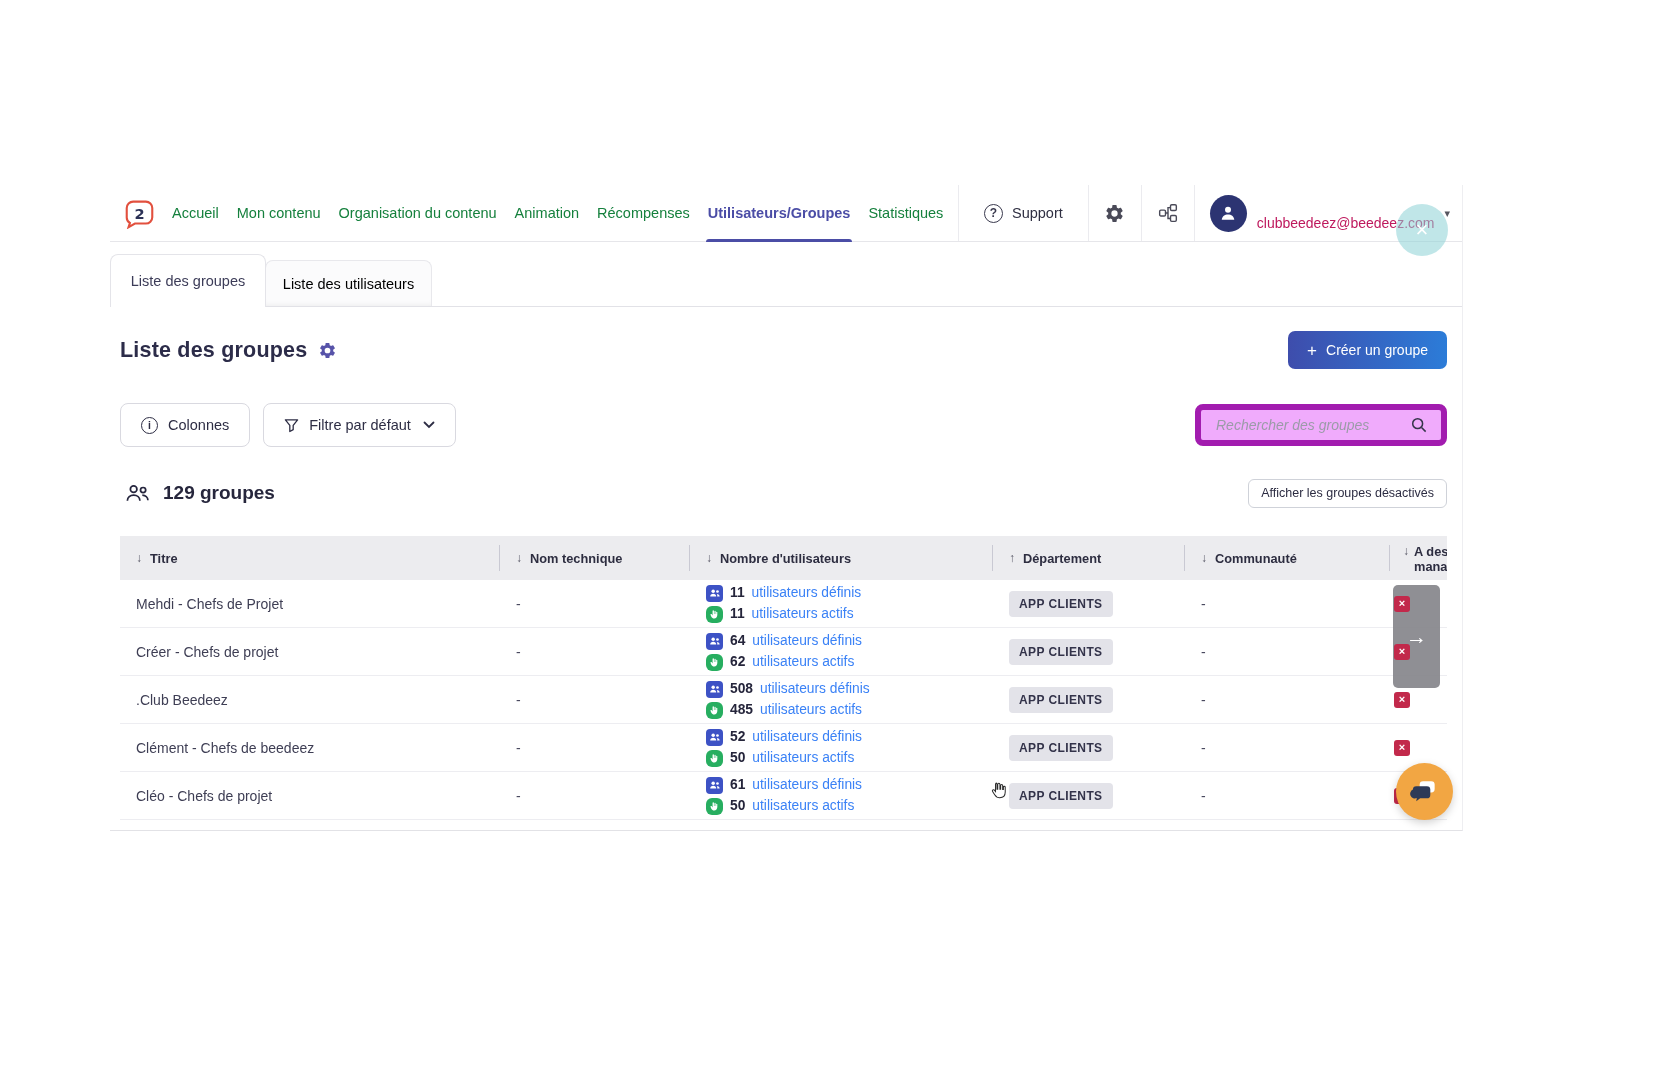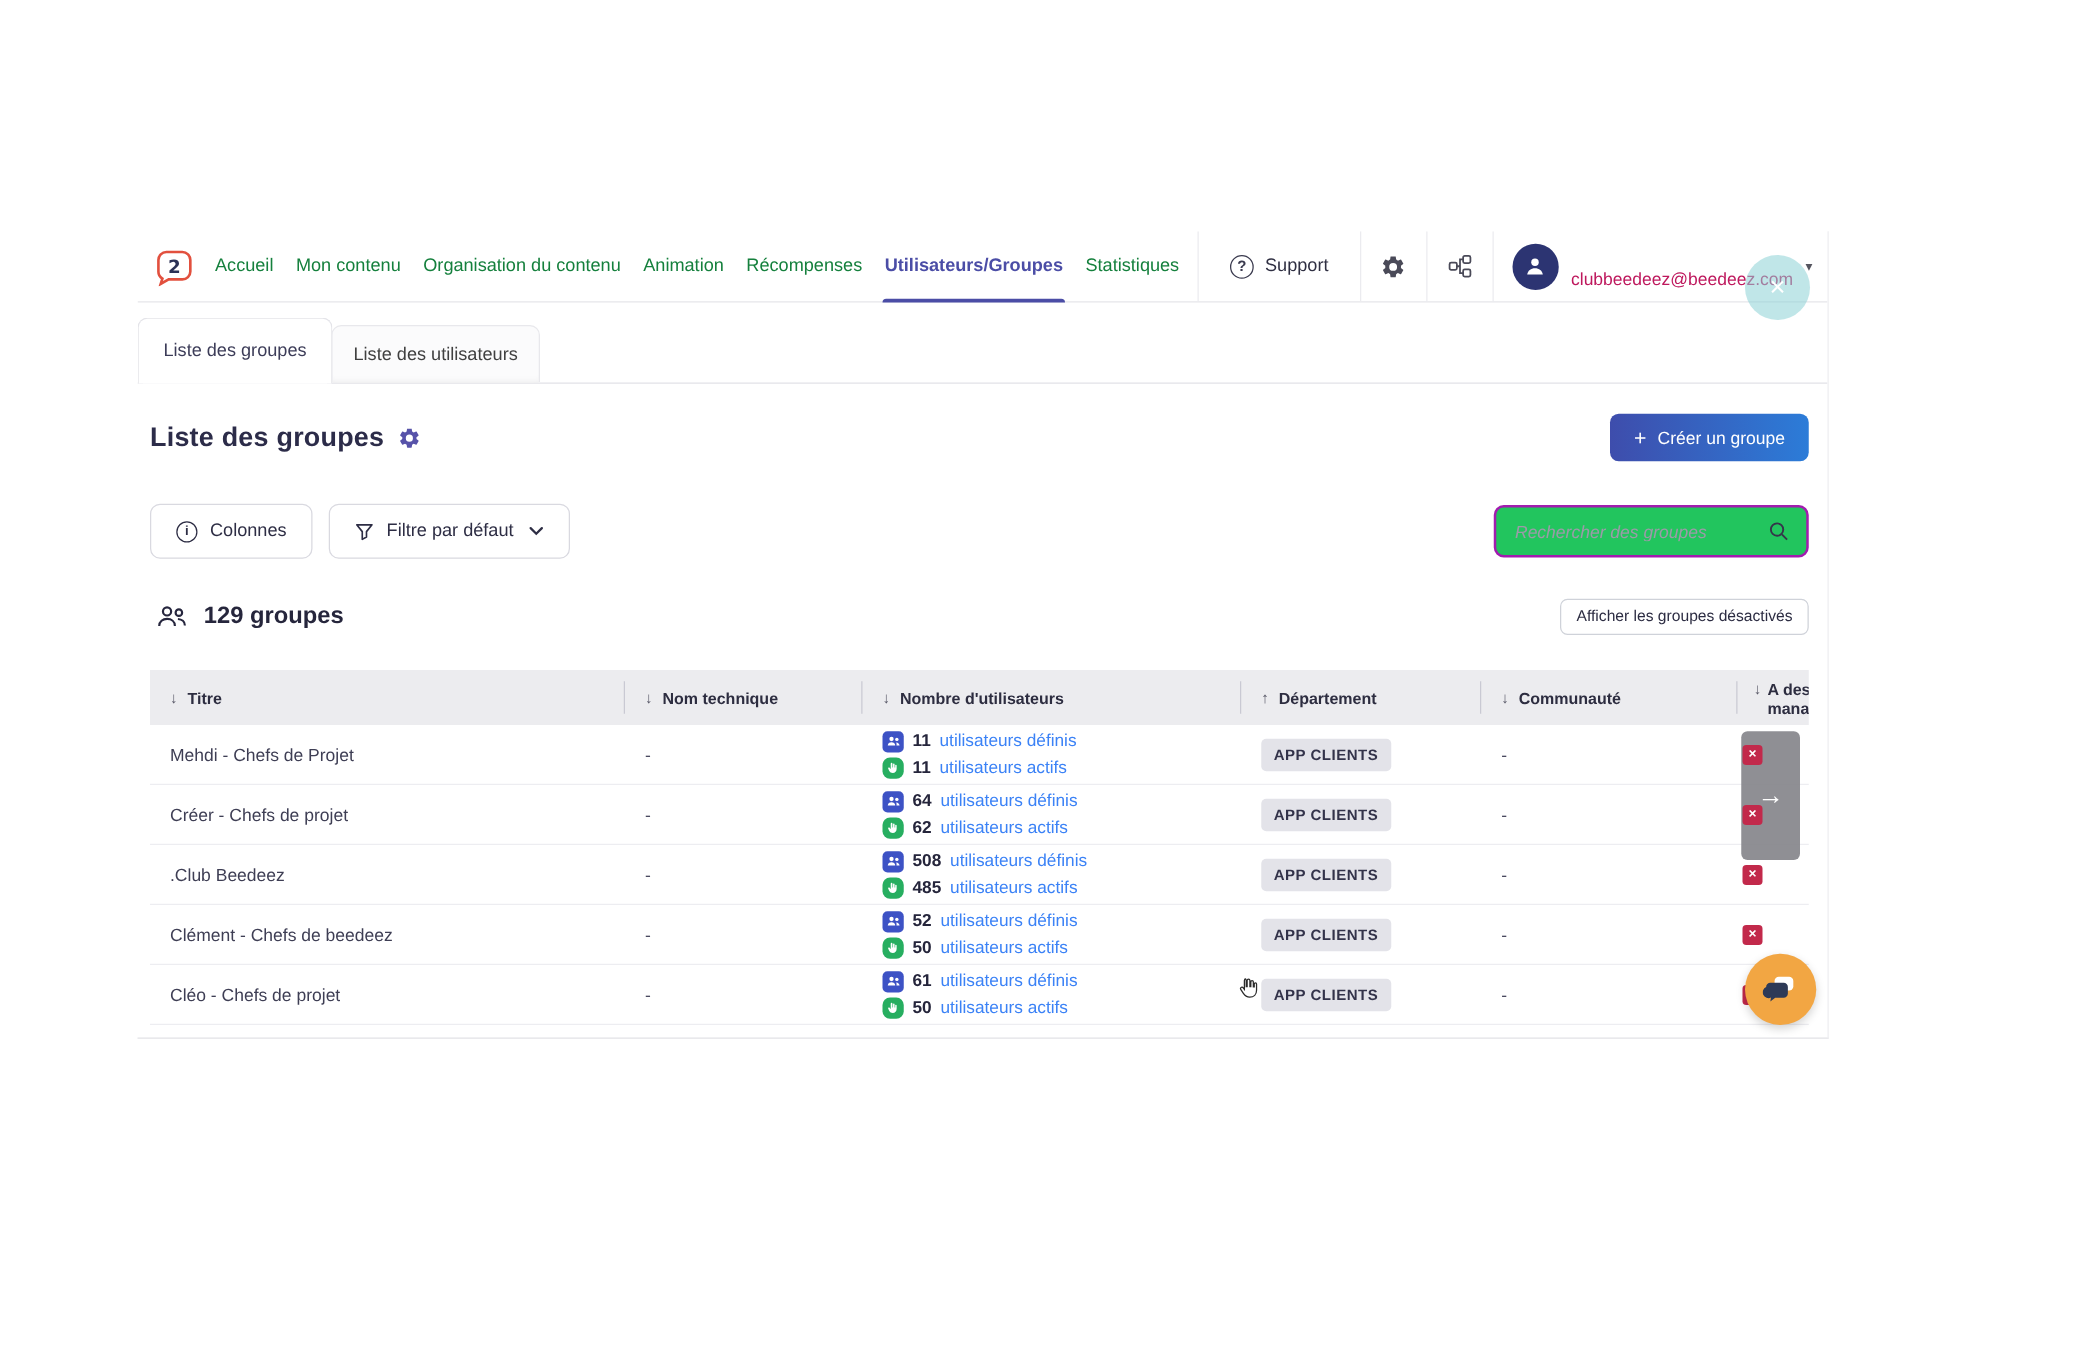--- a/index.html
+++ b/index.html
@@ -28,38 +28,38 @@
   .qmark { width:19px; height:19px; border:1.5px solid #3a3a4e; border-radius:50%; display:flex; align-items:center; justify-content:center; font-size:12px; color:#3a3a4e; font-weight:bold; }
   .iconsec { width:53px; color:#4a4a58; }
   .account { padding:0 12px 0 15px; gap:10px; }
   .avatar { width:37px; height:37px; border-radius:50%; background:#2c3472; display:flex; align-items:center; justify-content:center; flex:0 0 37px; }
   .email { font-size:14px; color:#be185d;margin-top:20px; }
   .caret { font-size:11px; color:#55555f; }
   
   .tabs-row { position:relative; height:65px; border-bottom:1px solid #e2e2e7; display:flex; align-items:flex-end; }
   .tab { display:flex; align-items:center; justify-content:center; border:1px solid #e4e4e9; border-bottom:none; border-radius:8px 8px 0 0; background:#fff; font-size:14.5px; color:#3c3c58; cursor:pointer; }
   .tab.active { width:156px; height:53px; margin-bottom:-1px; z-index:2; }
-  .tab.inactive { width:167px; height:46px; background:#fbfbfc; color:#404040; border-color:#e8e8ec; margin-left:-1px; box-shadow:inset 0 -5px 7px -6px rgba(0,0,0,.10); }
+  .tab.inactive { width:167px; height:46px; background:#fbfbfc; color:#000000; border-color:#e8e8ec; margin-left:-1px; box-shadow:inset 0 -5px 7px -6px rgba(0,0,0,.10); }
   
   .content { padding:0 15px 0 10px; }
   .title-row { margin-top:27px; display:flex; align-items:center; height:32px; }
   .title-row h1 { margin:0; font-size:21.5px; font-weight:bold; color:#2c2c49; letter-spacing:.2px; }
   .title-gear { margin-left:11px; width:19px; height:19px; color:#5753a9; cursor:pointer; }
   .create-btn { margin-left:auto; height:38px; padding:0 19px; border:none; border-radius:7px;
     background:linear-gradient(90deg,#3e4dac,#2c7cd8); color:#fff; font-size:14px;
     display:flex; align-items:center; gap:9px; cursor:pointer; font-family:inherit; }
   .create-btn .plus { font-size:17px; line-height:1; }
   .controls-row { margin-top:37px; display:flex; align-items:center; }
   .ctrl-btn { height:44px; padding:0 20px; background:#fff; border:1px solid #d9d9e0; border-radius:8px;
     display:flex; align-items:center; gap:10px; font-size:14.5px; color:#2d2d44; cursor:pointer; font-family:inherit; }
   .ctrl-btn + .ctrl-btn { margin-left:13px; }
   .info-circle { width:17px; height:17px; border:1.5px solid #2d2d44; border-radius:50%; display:flex; align-items:center; justify-content:center; font-size:10.5px; font-weight:bold; }
   .funnel { width:15px; height:15px; display:flex; }
   .chev { width:12px; display:flex; margin-left:2px; }
-  .search-box { margin-left:auto; width:252px; height:42px; border:2px solid #a21caf; border-radius:8px; display:flex; align-items:center; padding:0 13px; background:#22c55e; }
+  .search-box { margin-left:auto; width:252px; height:42px; border:6px solid #a21caf; border-radius:8px; display:flex; align-items:center; padding:0 13px; background:#f0abfc; }
   .search-box input { flex:1; border:none; outline:none; font-size:14px; color:#333; font-family:inherit; background:transparent; min-width:0; }
   .search-box input::placeholder { color:#9b9ba8; font-style:italic; }
   .mag { width:18px; height:18px; display:flex; cursor:pointer; }
   .count-row { margin-top:31px; display:flex; align-items:center; height:30px; }
   .groups-icon { width:27px; height:25px; margin-left:4px; display:flex; }
   .count-label { margin-left:12px; font-size:19px; font-weight:bold; color:#26263c; }
   .show-disabled { margin-left:auto; height:29px; padding:0 12px; background:#fff; border:1px solid #cfd2d9; border-radius:6px; font-size:12.5px; color:#2c2c42; cursor:pointer; font-family:inherit; }
   
   .table { margin-top:28px; position:relative; }
   .thead { display:flex; background:#ececef; height:44px; align-items:center; }

